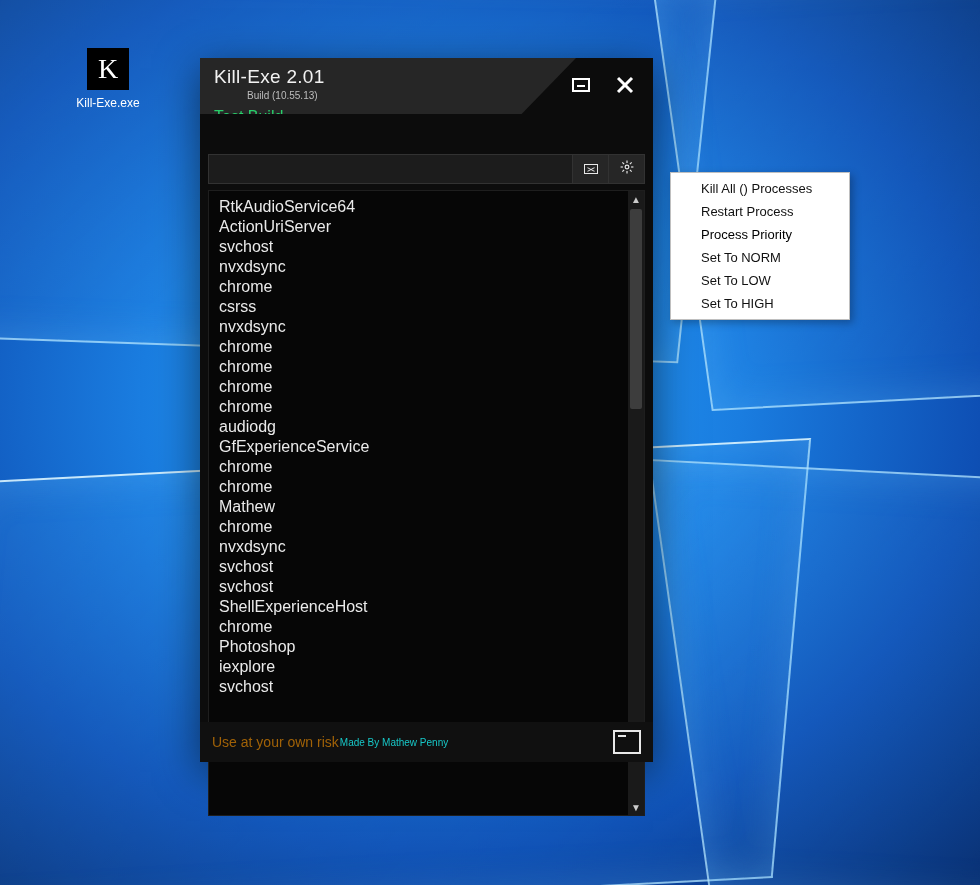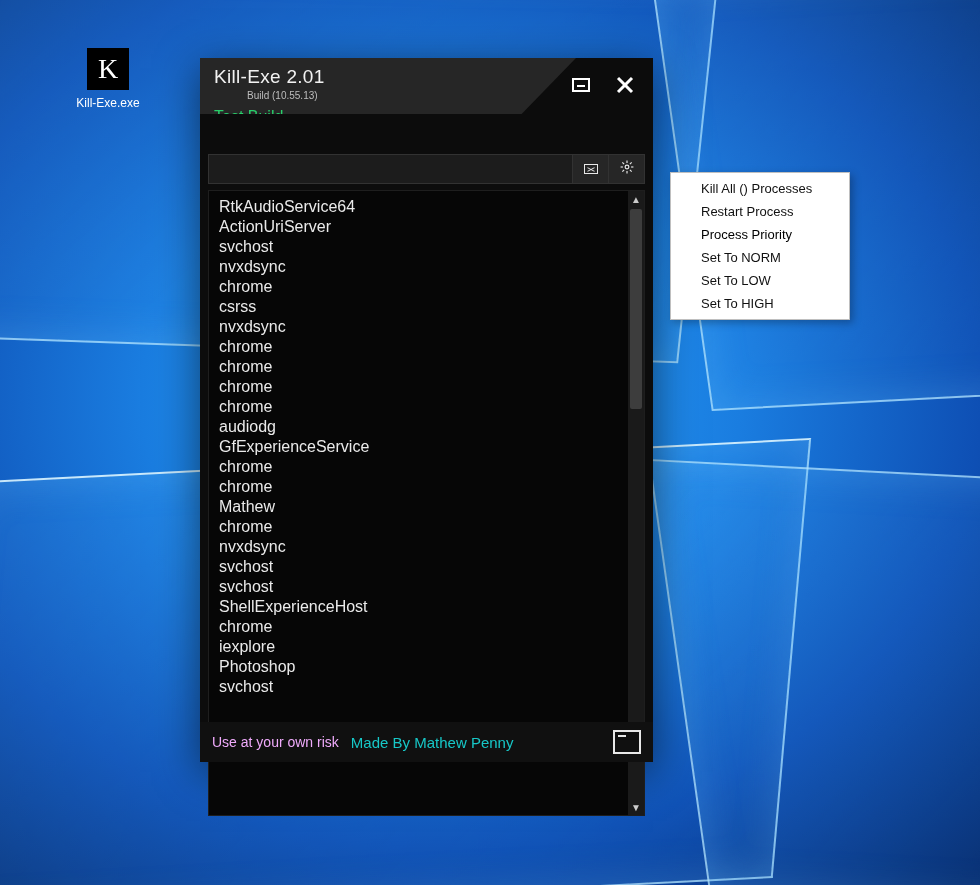--- a/index.html
+++ b/index.html
@@ -120,22 +120,22 @@
     position: absolute; left: 2px; right: 2px; top: 18px; height: 200px;
     background: #3d3d3d; border-radius: 2px;
   }
 
   
   #footer {
     position: absolute; left: 0; right: 0; bottom: 0; height: 40px;
     background: #101010; display: flex; align-items: center; padding: 0 12px;
     font-size: 14px;
   }
-  #footer .risk   { color: #f0abfc; }
-  #footer .author { color: #17c7c7; margin-left: 12px; font-size: 15px; }
+  #footer .risk   { color: #a16207; }
+  #footer .author { color: #17c7c7; margin-left: 1px; font-size: 10px; }
   #footer .console {
     margin-left: auto; width: 28px; height: 24px; border: 2px solid #e8e8e8;
     position: relative; cursor: pointer;
   }
   #footer .console::after {
     content:""; position:absolute; left:3px; top:3px; width:8px; border-top:2px solid #e8e8e8;
   }
 
   
   #ctxmenu {
@@ -227,22 +227,22 @@
           <li>GfExperienceService</li>
           <li>chrome</li>
           <li>chrome</li>
           <li>Mathew</li>
           <li>chrome</li>
           <li>nvxdsync</li>
           <li>svchost</li>
           <li>svchost</li>
           <li>ShellExperienceHost</li>
           <li>chrome</li>
+          <li>Photoshop</li>
           <li>iexplore</li>
-          <li>Photoshop</li>
           <li>svchost</li>
         </ul>
       <div id="scroll">
         <div class="arrow up">▲</div>
         <div class="thumb"></div>
         <div class="arrow dn">▼</div>
       </div>
     </div>
 
     <div id="footer">

